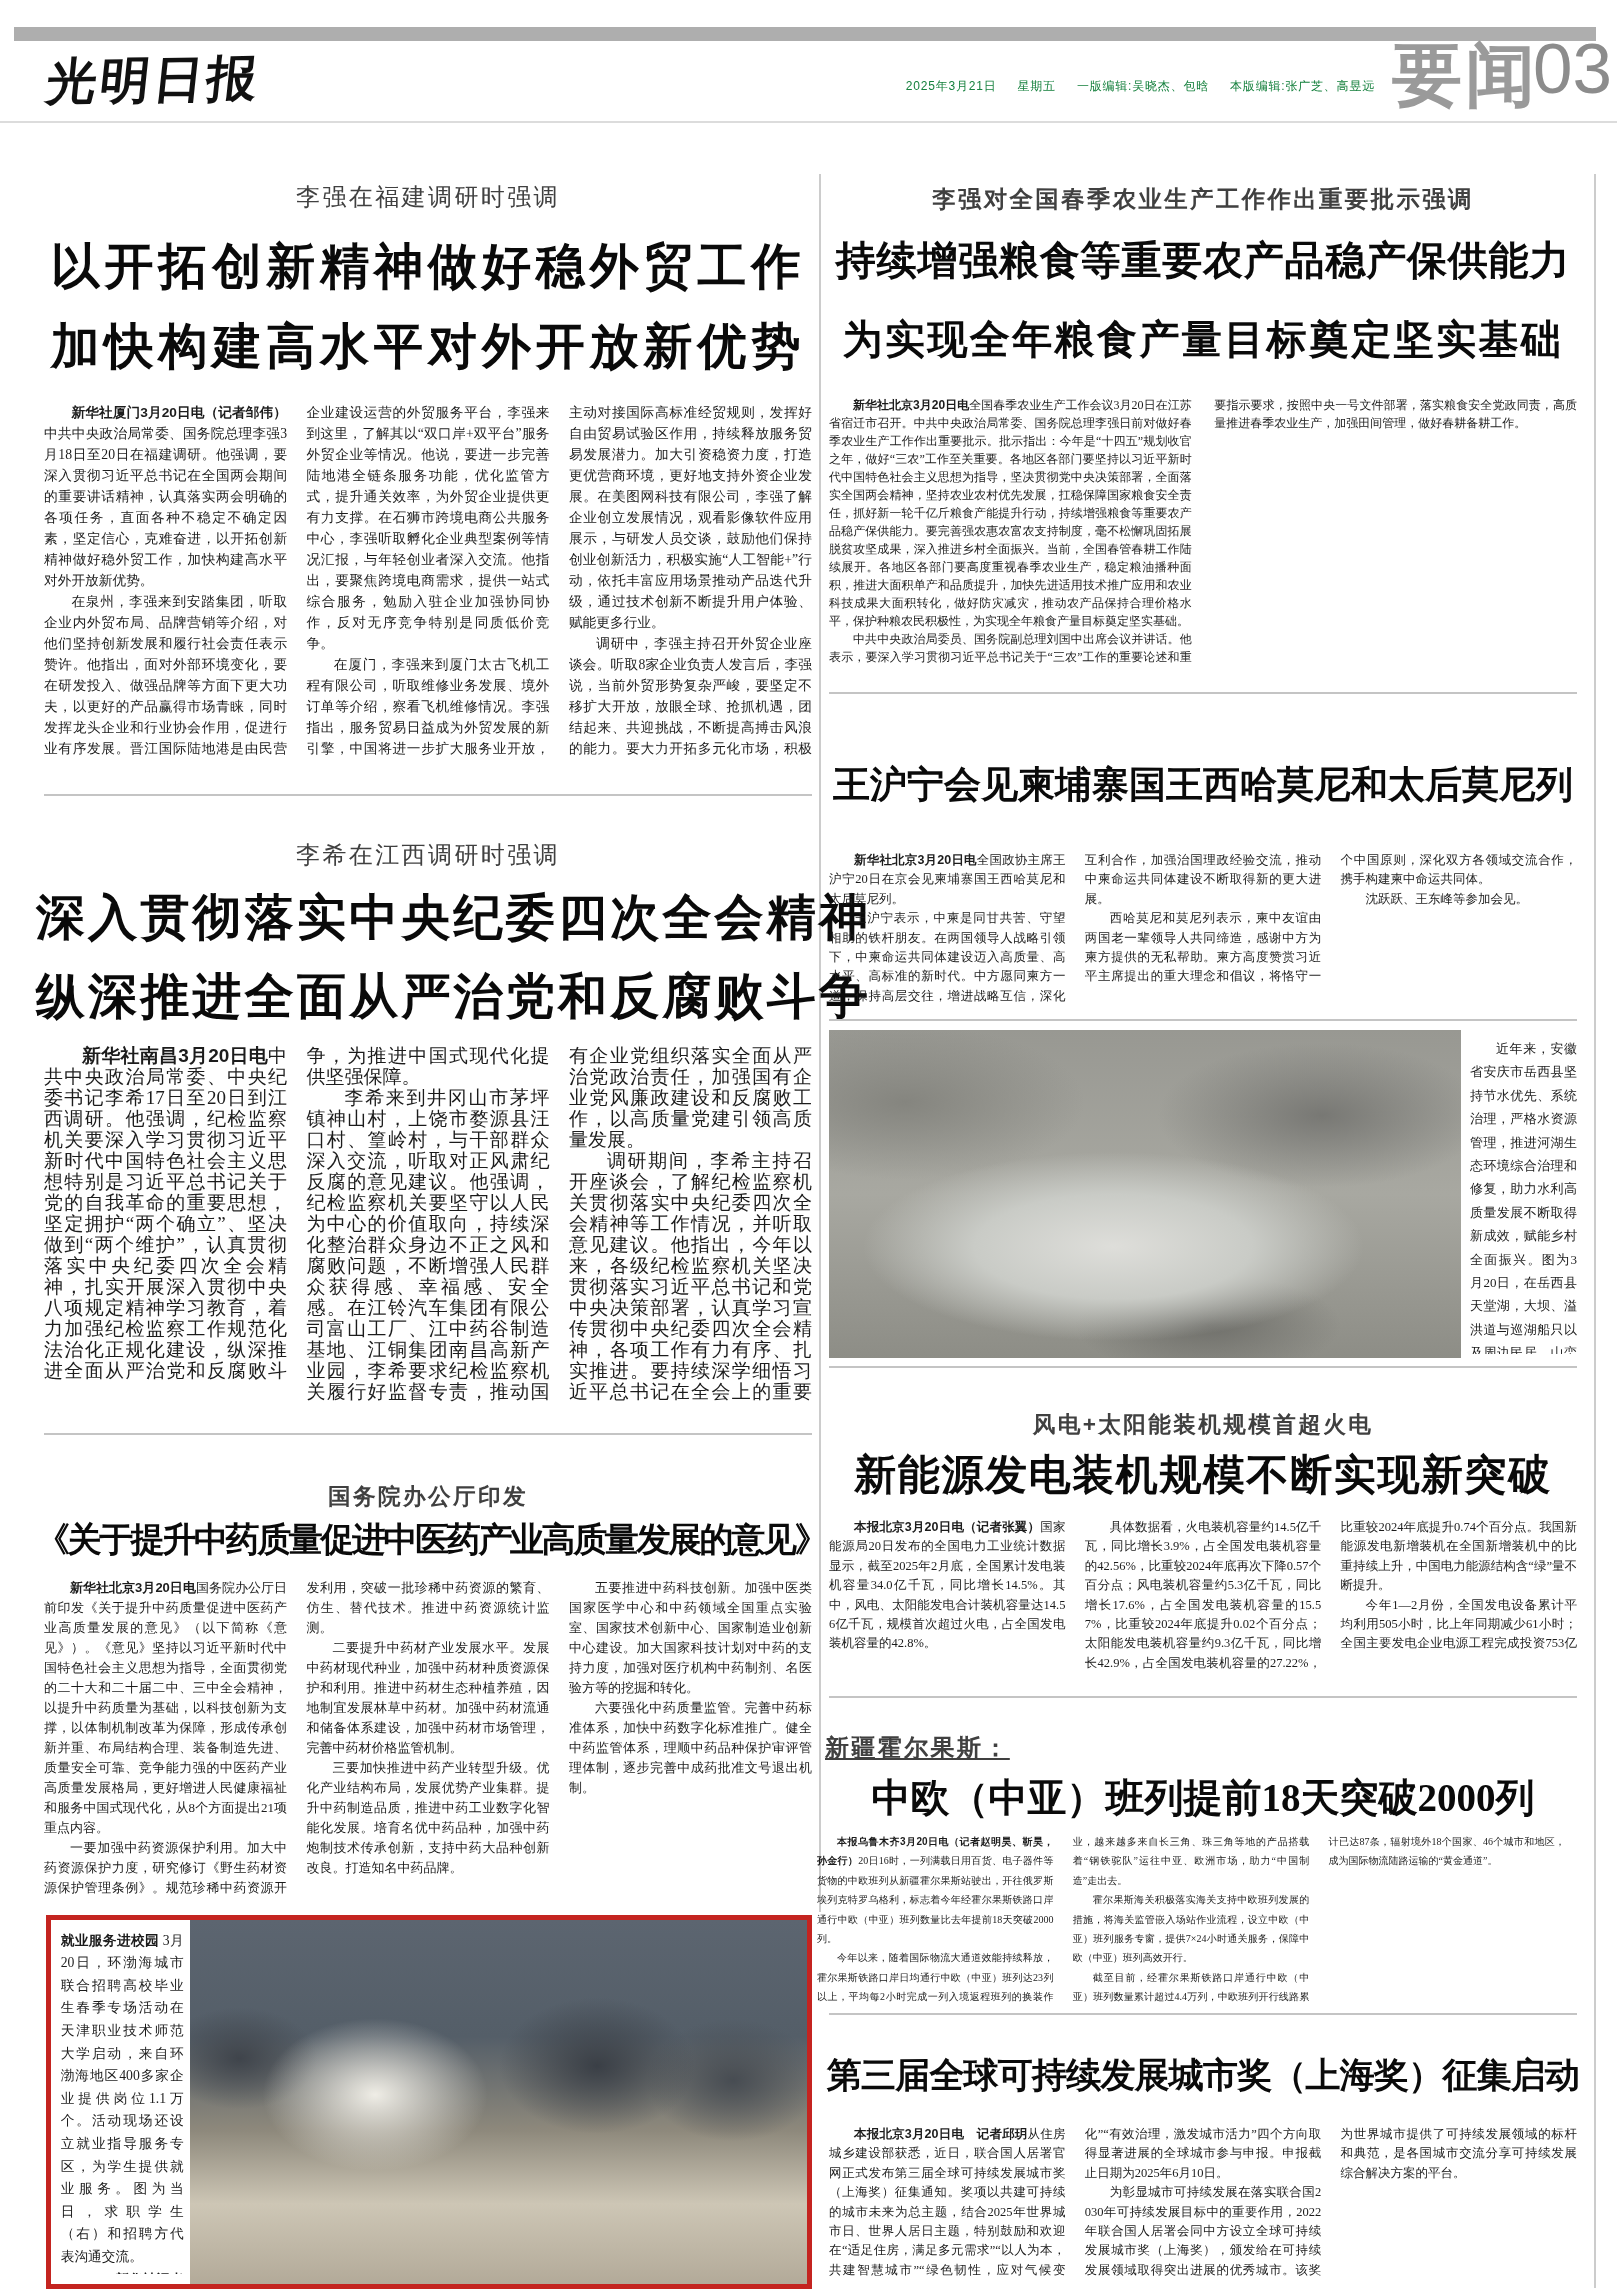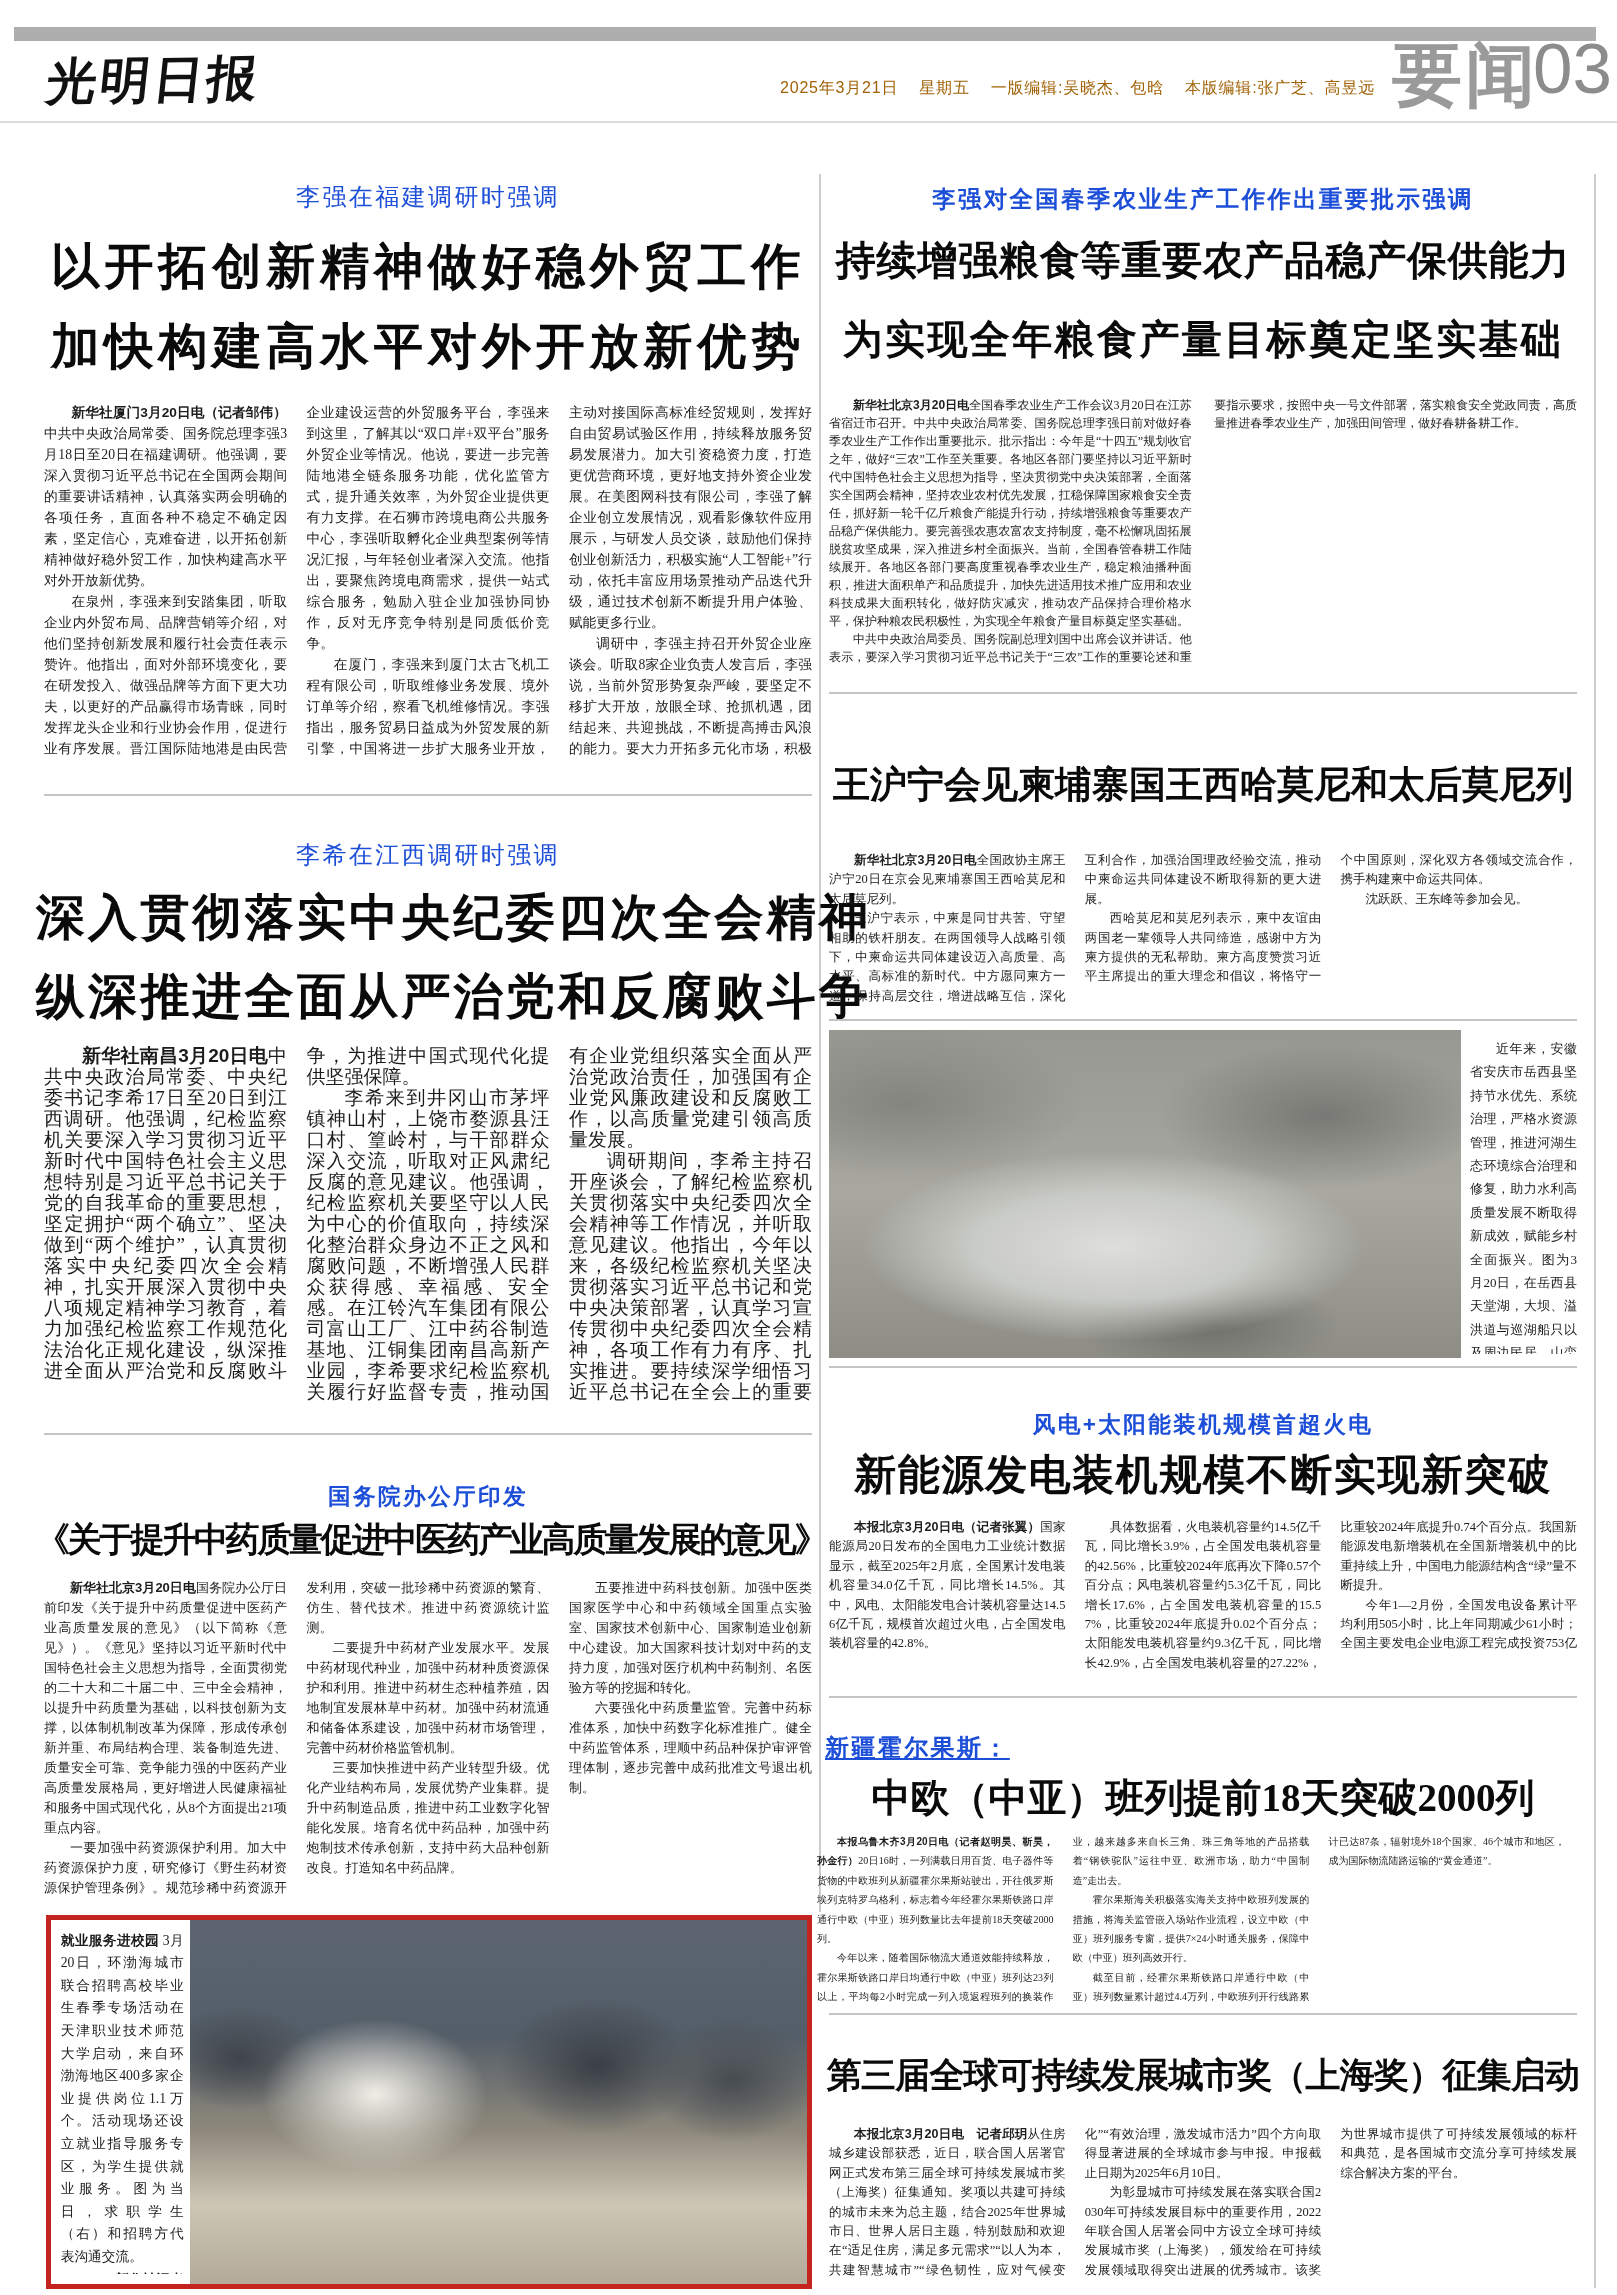--- a/index.html
+++ b/index.html
@@ -3,32 +3,32 @@
 <meta charset="utf-8">
 <style>
   html,body{margin:0;padding:0;background:#e8e8e8;}
   #page{position:relative;width:1617px;height:2295px;background:#ffffff;overflow:hidden;
         font-family:"Liberation Serif","DejaVu Serif",serif;color:#1c1c1c;}
   .abs{position:absolute;}
   
   .header-bar{background:#aeaeae;}
   .masthead{font-family:"DejaVu Serif",serif;font-weight:bold;font-size:50px;
             transform:skewX(-7deg) rotate(-1deg);letter-spacing:3.2px;color:#111;}
-  .header-meta{font-family:"Liberation Sans","DejaVu Sans",sans-serif;font-size:16px;color:#a16207;
+  .header-meta{font-family:"Liberation Sans","DejaVu Sans",sans-serif;font-size:12px;color:#15803d;
                text-align:right;letter-spacing:0.8px;}
   .header-meta span{margin-left:21px;}
   .section-name{font-family:"Liberation Sans",sans-serif;font-weight:bold;font-size:70px;
                 color:#9a9a9a;letter-spacing:3.2px;}
   .page-number{font-family:"Liberation Sans",sans-serif;font-weight:300;font-size:71px;color:#8c8c8c;}
   .hairline{background:#dcdcdc;height:1.6px;}
   .rule{background:#c4c4c4;height:1.6px;}
   .vrule{background:#cccccc;width:1.6px;}
   
   .kicker{font-family:"Liberation Sans",sans-serif;font-size:24px;text-align:center;
-          letter-spacing:2.4px;color:#1d4ed8;}
+          letter-spacing:2.4px;color:#404040;}
   .kicker-serif{font-family:"Liberation Serif",serif;font-weight:600;}
   .kicker-left{text-align:left;font-weight:bold;}
   .hl{font-weight:bold;text-align:center;color:#0a0a0a;white-space:nowrap;}
   .hl-sans{font-family:"Liberation Sans","DejaVu Sans",sans-serif;}
   .hl-serif{font-family:"Liberation Serif","DejaVu Serif",serif;}
   .body-text{overflow:hidden;text-align:justify;word-break:break-all;column-fill:auto;}
   .body-text p{margin:0;text-indent:2em;}
   .byline{font-family:"Liberation Sans",sans-serif;font-weight:bold;}
   .cols3{column-count:3;column-gap:19.4px;}
   .cols2{column-count:2;column-gap:22.6px;}

